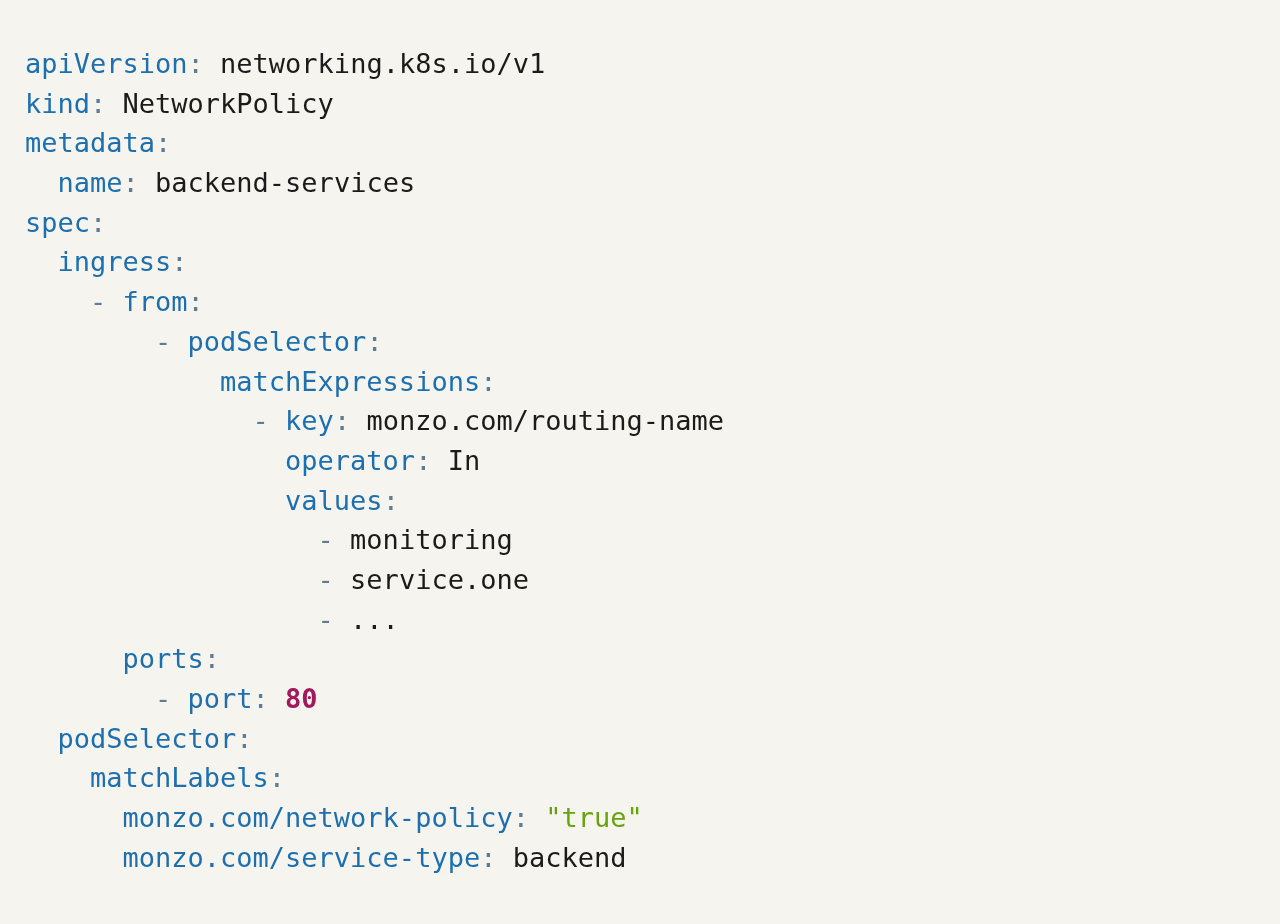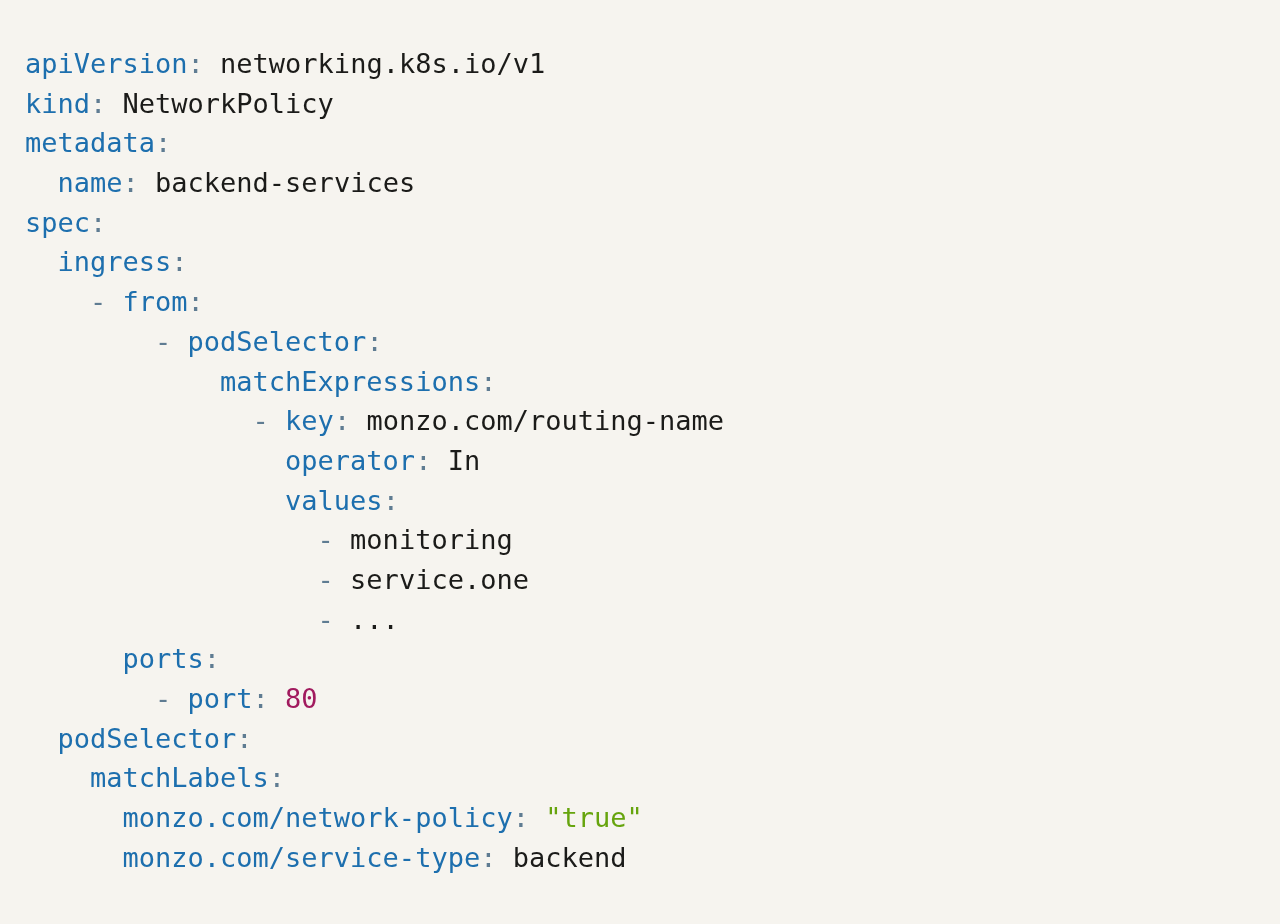--- a/index.html
+++ b/index.html
@@ -23,19 +23,19 @@
     line-height: 39.7px;
     white-space: pre;
     margin: 0;
   }
   .code-line {
     height: 39.7px;
   }
   .tok-k { color: var(--c-key, #1d6fae); }
   .tok-p { color: var(--c-punct, #5f7c92); }
   .tok-v { color: var(--c-value, #1b1b19); }
-  .tok-n { color: var(--c-number, #a11a5e); font-weight: 400; }
+  .tok-n { color: var(--c-number, #a11a5e); font-weight: 700; }
   .tok-s { color: var(--c-string, #66a40d); }
 </style>
 </head>
 <body>
 
 <pre class="code-block" id="code-block"><div class="code-line"><span class="tok-k">apiVersion</span><span class="tok-p">:</span><span class="tok-v"> networking.k8s.io/v1</span></div><div class="code-line"><span class="tok-k">kind</span><span class="tok-p">:</span><span class="tok-v"> NetworkPolicy</span></div><div class="code-line"><span class="tok-k">metadata</span><span class="tok-p">:</span></div><div class="code-line"><span class="tok-k">  name</span><span class="tok-p">:</span><span class="tok-v"> backend-services</span></div><div class="code-line"><span class="tok-k">spec</span><span class="tok-p">:</span></div><div class="code-line"><span class="tok-k">  ingress</span><span class="tok-p">:</span></div><div class="code-line"><span class="tok-p">    - </span><span class="tok-k">from</span><span class="tok-p">:</span></div><div class="code-line"><span class="tok-p">        - </span><span class="tok-k">podSelector</span><span class="tok-p">:</span></div><div class="code-line"><span class="tok-k">            matchExpressions</span><span class="tok-p">:</span></div><div class="code-line"><span class="tok-p">              - </span><span class="tok-k">key</span><span class="tok-p">:</span><span class="tok-v"> monzo.com/routing-name</span></div><div class="code-line"><span class="tok-k">                operator</span><span class="tok-p">:</span><span class="tok-v"> In</span></div><div class="code-line"><span class="tok-k">                values</span><span class="tok-p">:</span></div><div class="code-line"><span class="tok-p">                  - </span><span class="tok-v">monitoring</span></div><div class="code-line"><span class="tok-p">                  - </span><span class="tok-v">service.one</span></div><div class="code-line"><span class="tok-p">                  - </span><span class="tok-v">...</span></div><div class="code-line"><span class="tok-k">      ports</span><span class="tok-p">:</span></div><div class="code-line"><span class="tok-p">        - </span><span class="tok-k">port</span><span class="tok-p">:</span><span class="tok-n"> 80</span></div><div class="code-line"><span class="tok-k">  podSelector</span><span class="tok-p">:</span></div><div class="code-line"><span class="tok-k">    matchLabels</span><span class="tok-p">:</span></div><div class="code-line"><span class="tok-k">      monzo.com/network-policy</span><span class="tok-p">:</span><span class="tok-s"> "true"</span></div><div class="code-line"><span class="tok-k">      monzo.com/service-type</span><span class="tok-p">:</span><span class="tok-v"> backend</span></div></pre>
 
 </body></html>

